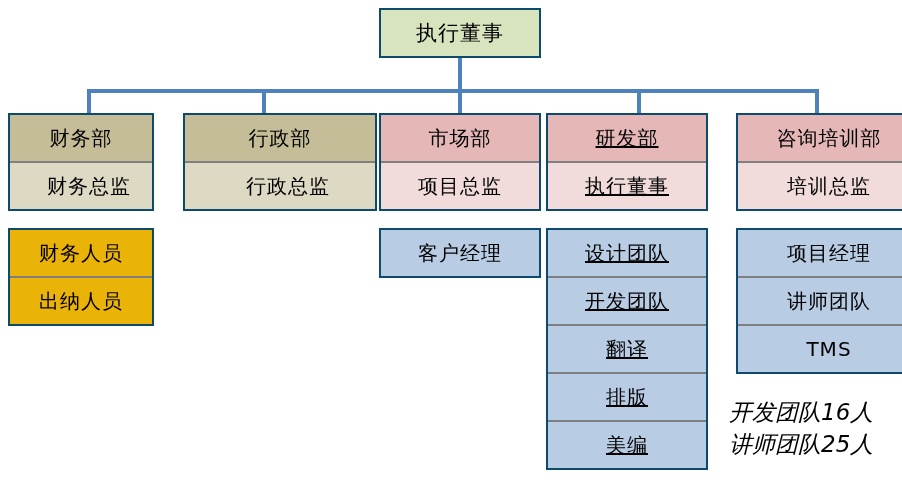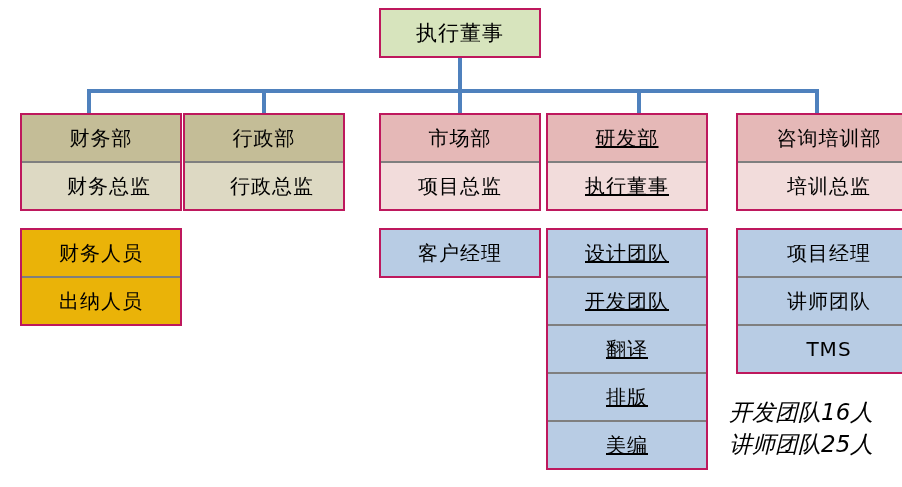--- a/index.html
+++ b/index.html
@@ -29,21 +29,21 @@
   .drop-1 { left: 87px;  }
   .drop-2 { left: 262px; }
   .drop-3 { left: 458px; }
   .drop-4 { left: 637px; }
   .drop-5 { left: 815px; }
 
   
   .block {
     position: absolute;
     box-sizing: border-box;
-    border: 2px solid #be185d;
+    border: 2px solid #0c4a6e;
     z-index: 2;
   }
   .cell {
     height: 46px;
     display: flex;
     align-items: center;
     justify-content: center;
     font-size: 20px;
     line-height: 1;
     letter-spacing: 1px;
@@ -51,22 +51,22 @@
   }
   .cell + .cell { border-top: 2px solid #7f7f7f; }
 
   .root-box {
     left: 379px; top: 8px; width: 162px;
     background: #d7e4bd;
   }
   .root-box .cell { font-size: 21px; }
 
   
-  .col-1 { left: 20px;   width: 162px; }
-  .col-2 { left: 183px; width: 162px; }
+  .col-1 { left: 8px;   width: 146px; }
+  .col-2 { left: 183px; width: 194px; }
   .col-3 { left: 379px; width: 162px; }
   .col-4 { left: 546px; width: 162px; text-decoration: underline; }
   .col-5 { left: 736px; width: 186px; }
 
   .dept  { top: 113px; }
   .teams { top: 228px; }
 
   
   .scheme-tan  .cell-head { background: #c4bd97; }
   .scheme-tan  .cell-sub  { background: #ddd9c3; padding-left: 16px; }

